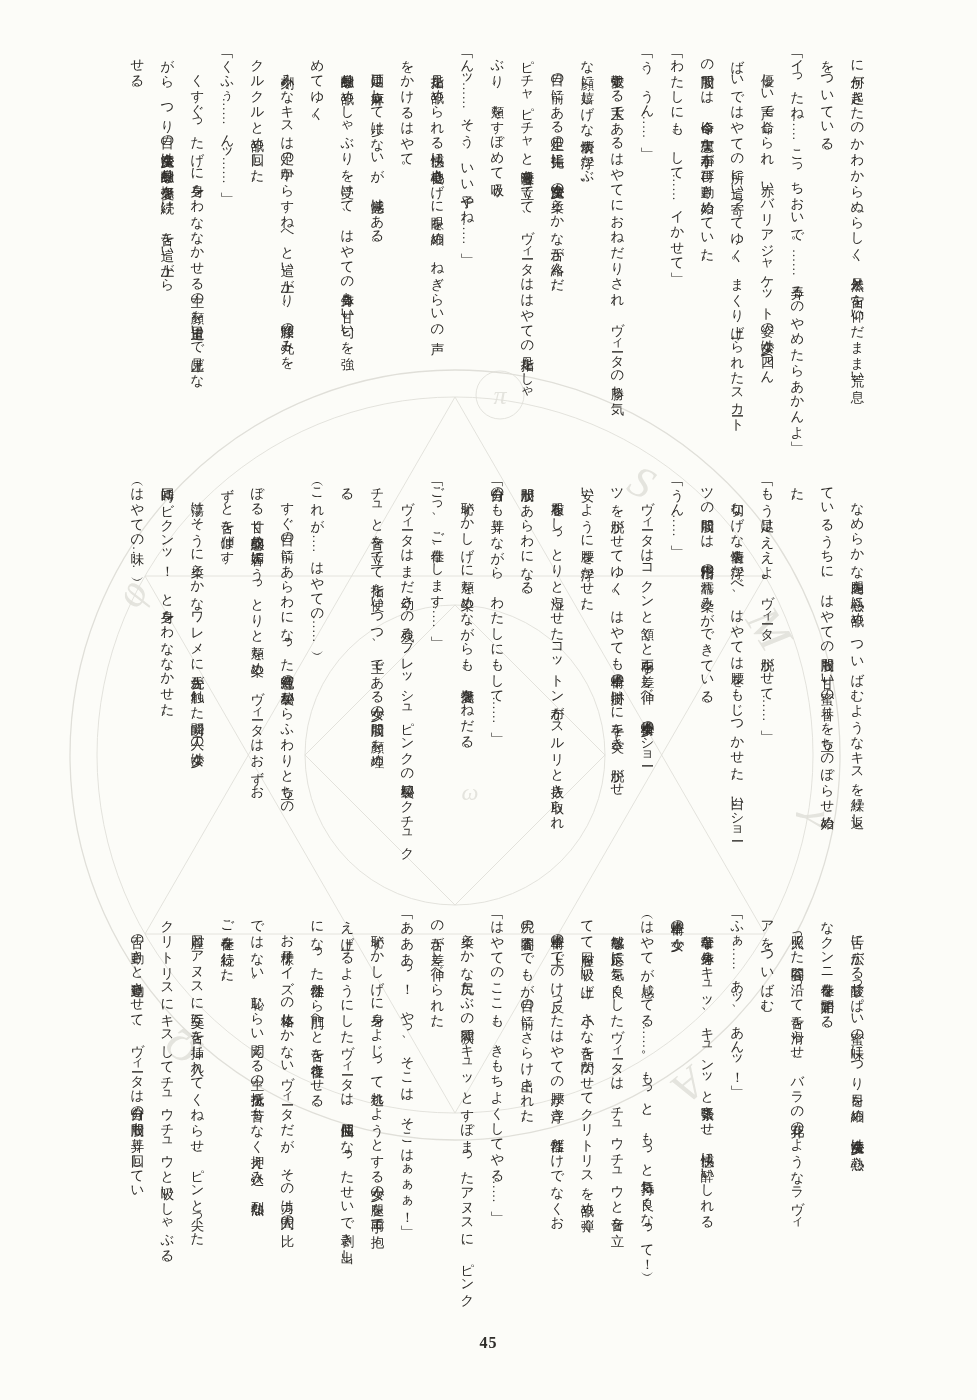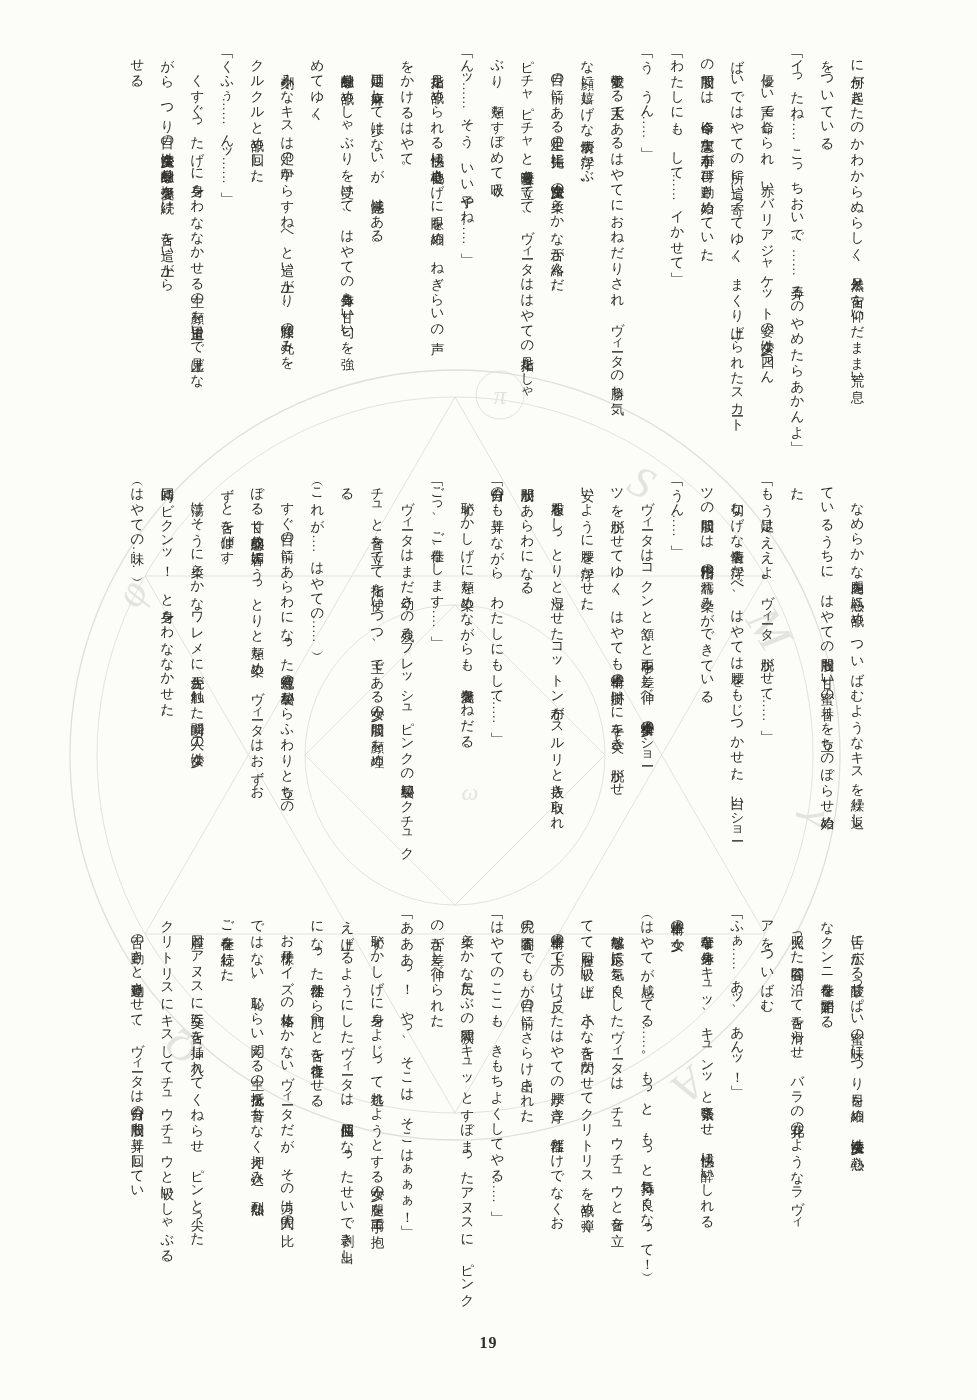--- a/index.html
+++ b/index.html
@@ -143,13 +143,13 @@
     <p class="line">え上げるようにしたヴィータは、屈曲位になったせいで剥き出し</p>
     <p class="line">になった性器から肛門へと舌を往復させる。</p>
     <p class="line indent">お子様サイズの体格しかないヴィータだが、その力は人間の比</p>
     <p class="line">ではない。恥じらい悶える主の抵抗を苦もなく押え込み、熱烈な</p>
     <p class="line">ご奉仕を続行した。</p>
     <p class="line indent">膣口とアヌスに交互に舌を挿し入れてくねらせ、ピンと尖った</p>
     <p class="line">クリトリスにキスしてチュウチュウと吸いしゃぶる。</p>
     <p class="line indent">舌の動きと連動させて、ヴィータは自分の股間も弄り回してい</p>
   </div>
 
-<div class="page-number">19</div>
+<div class="page-number">45</div>
 
 </body></html>

